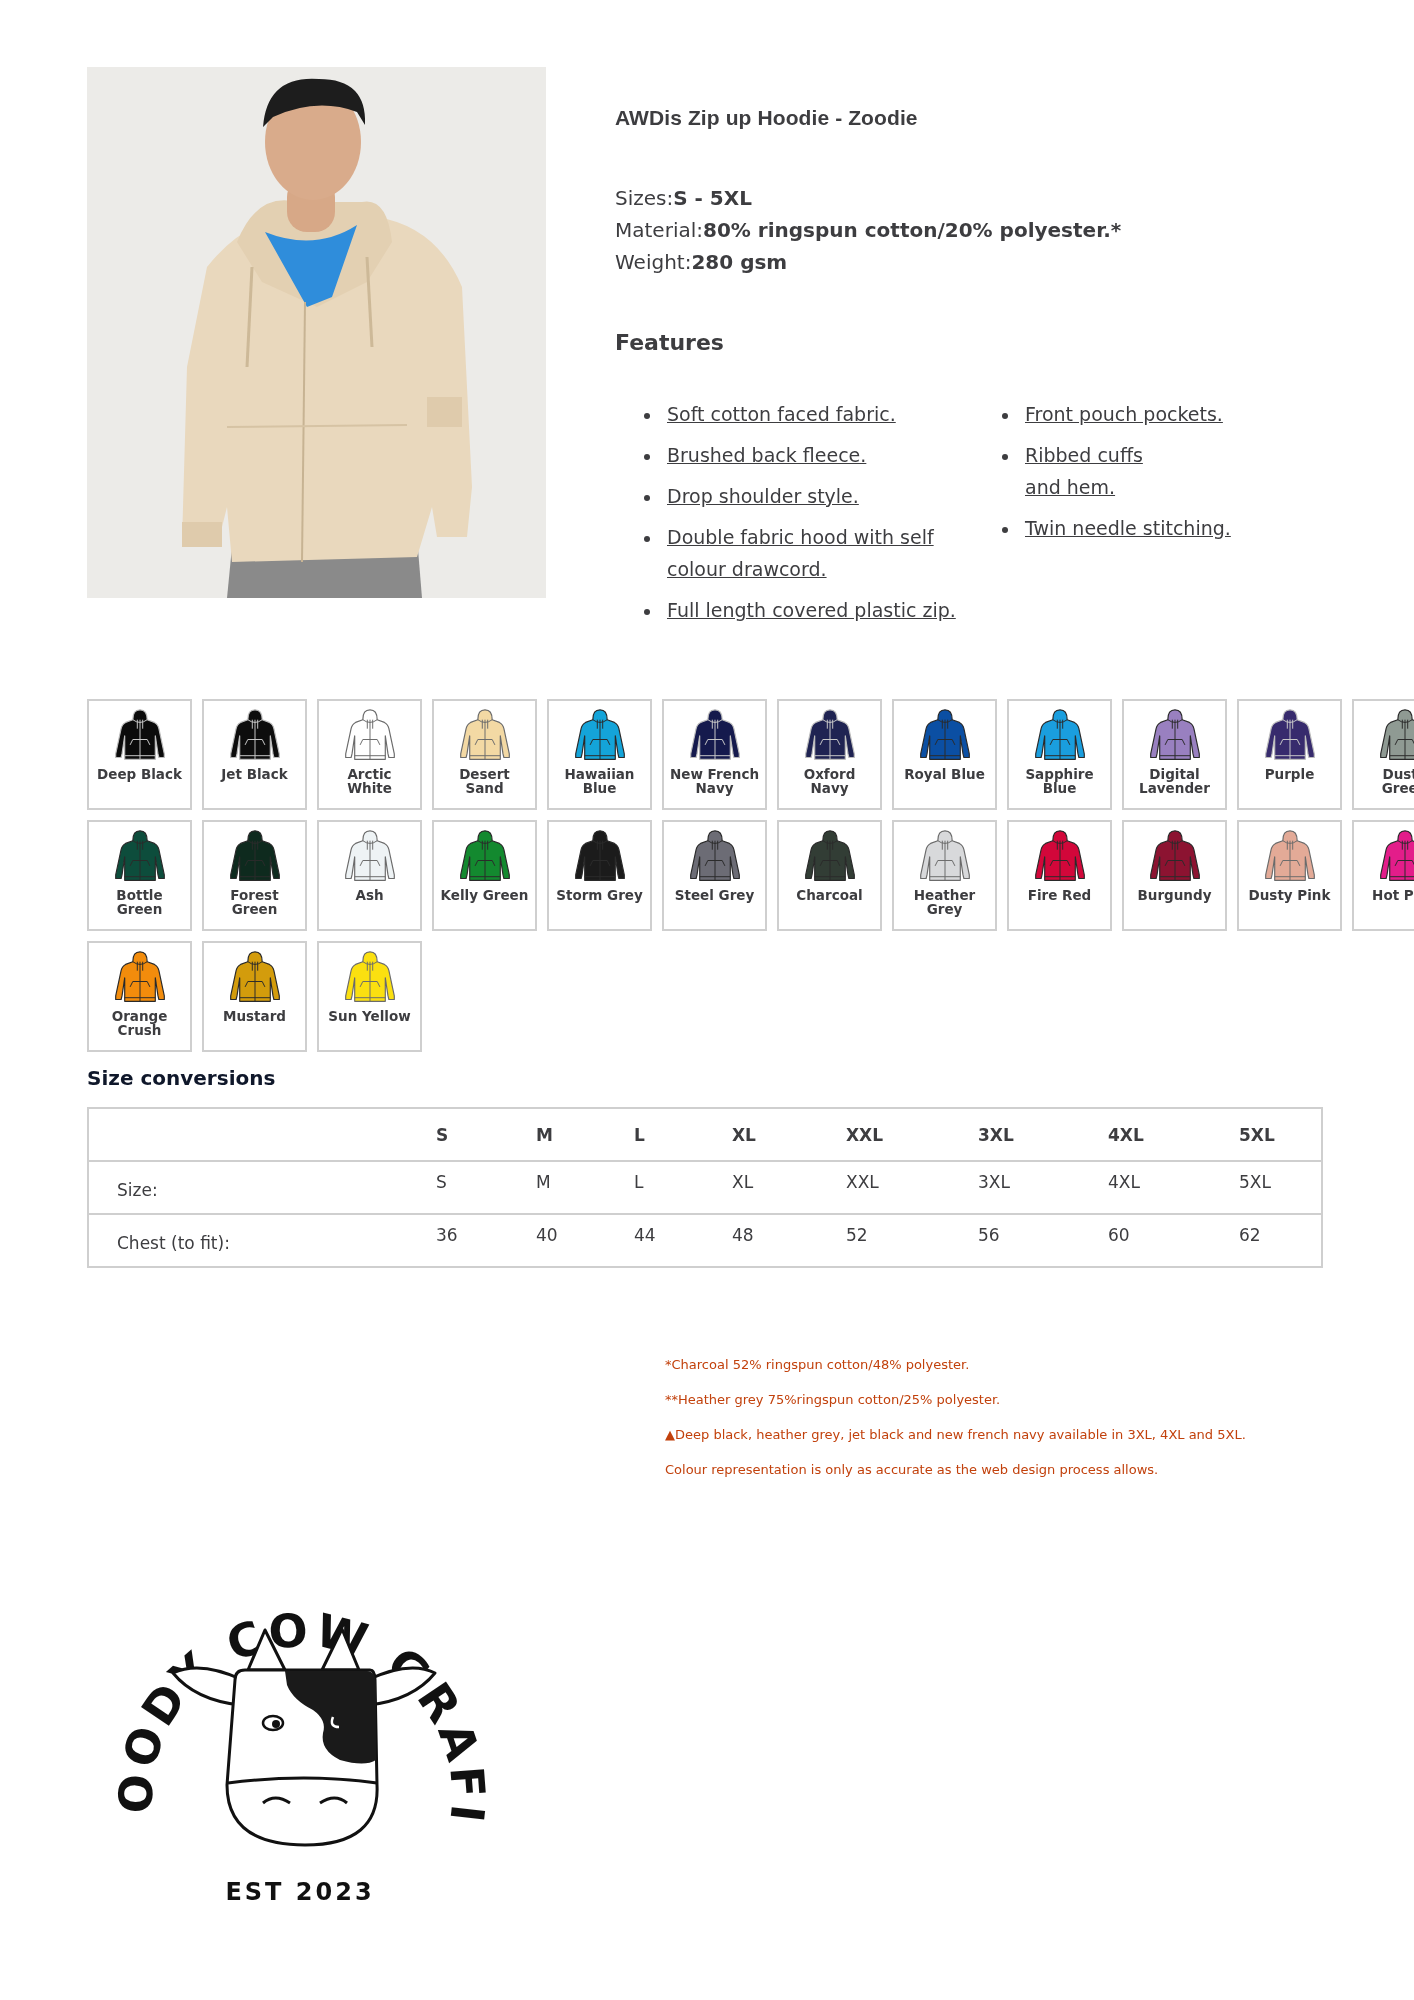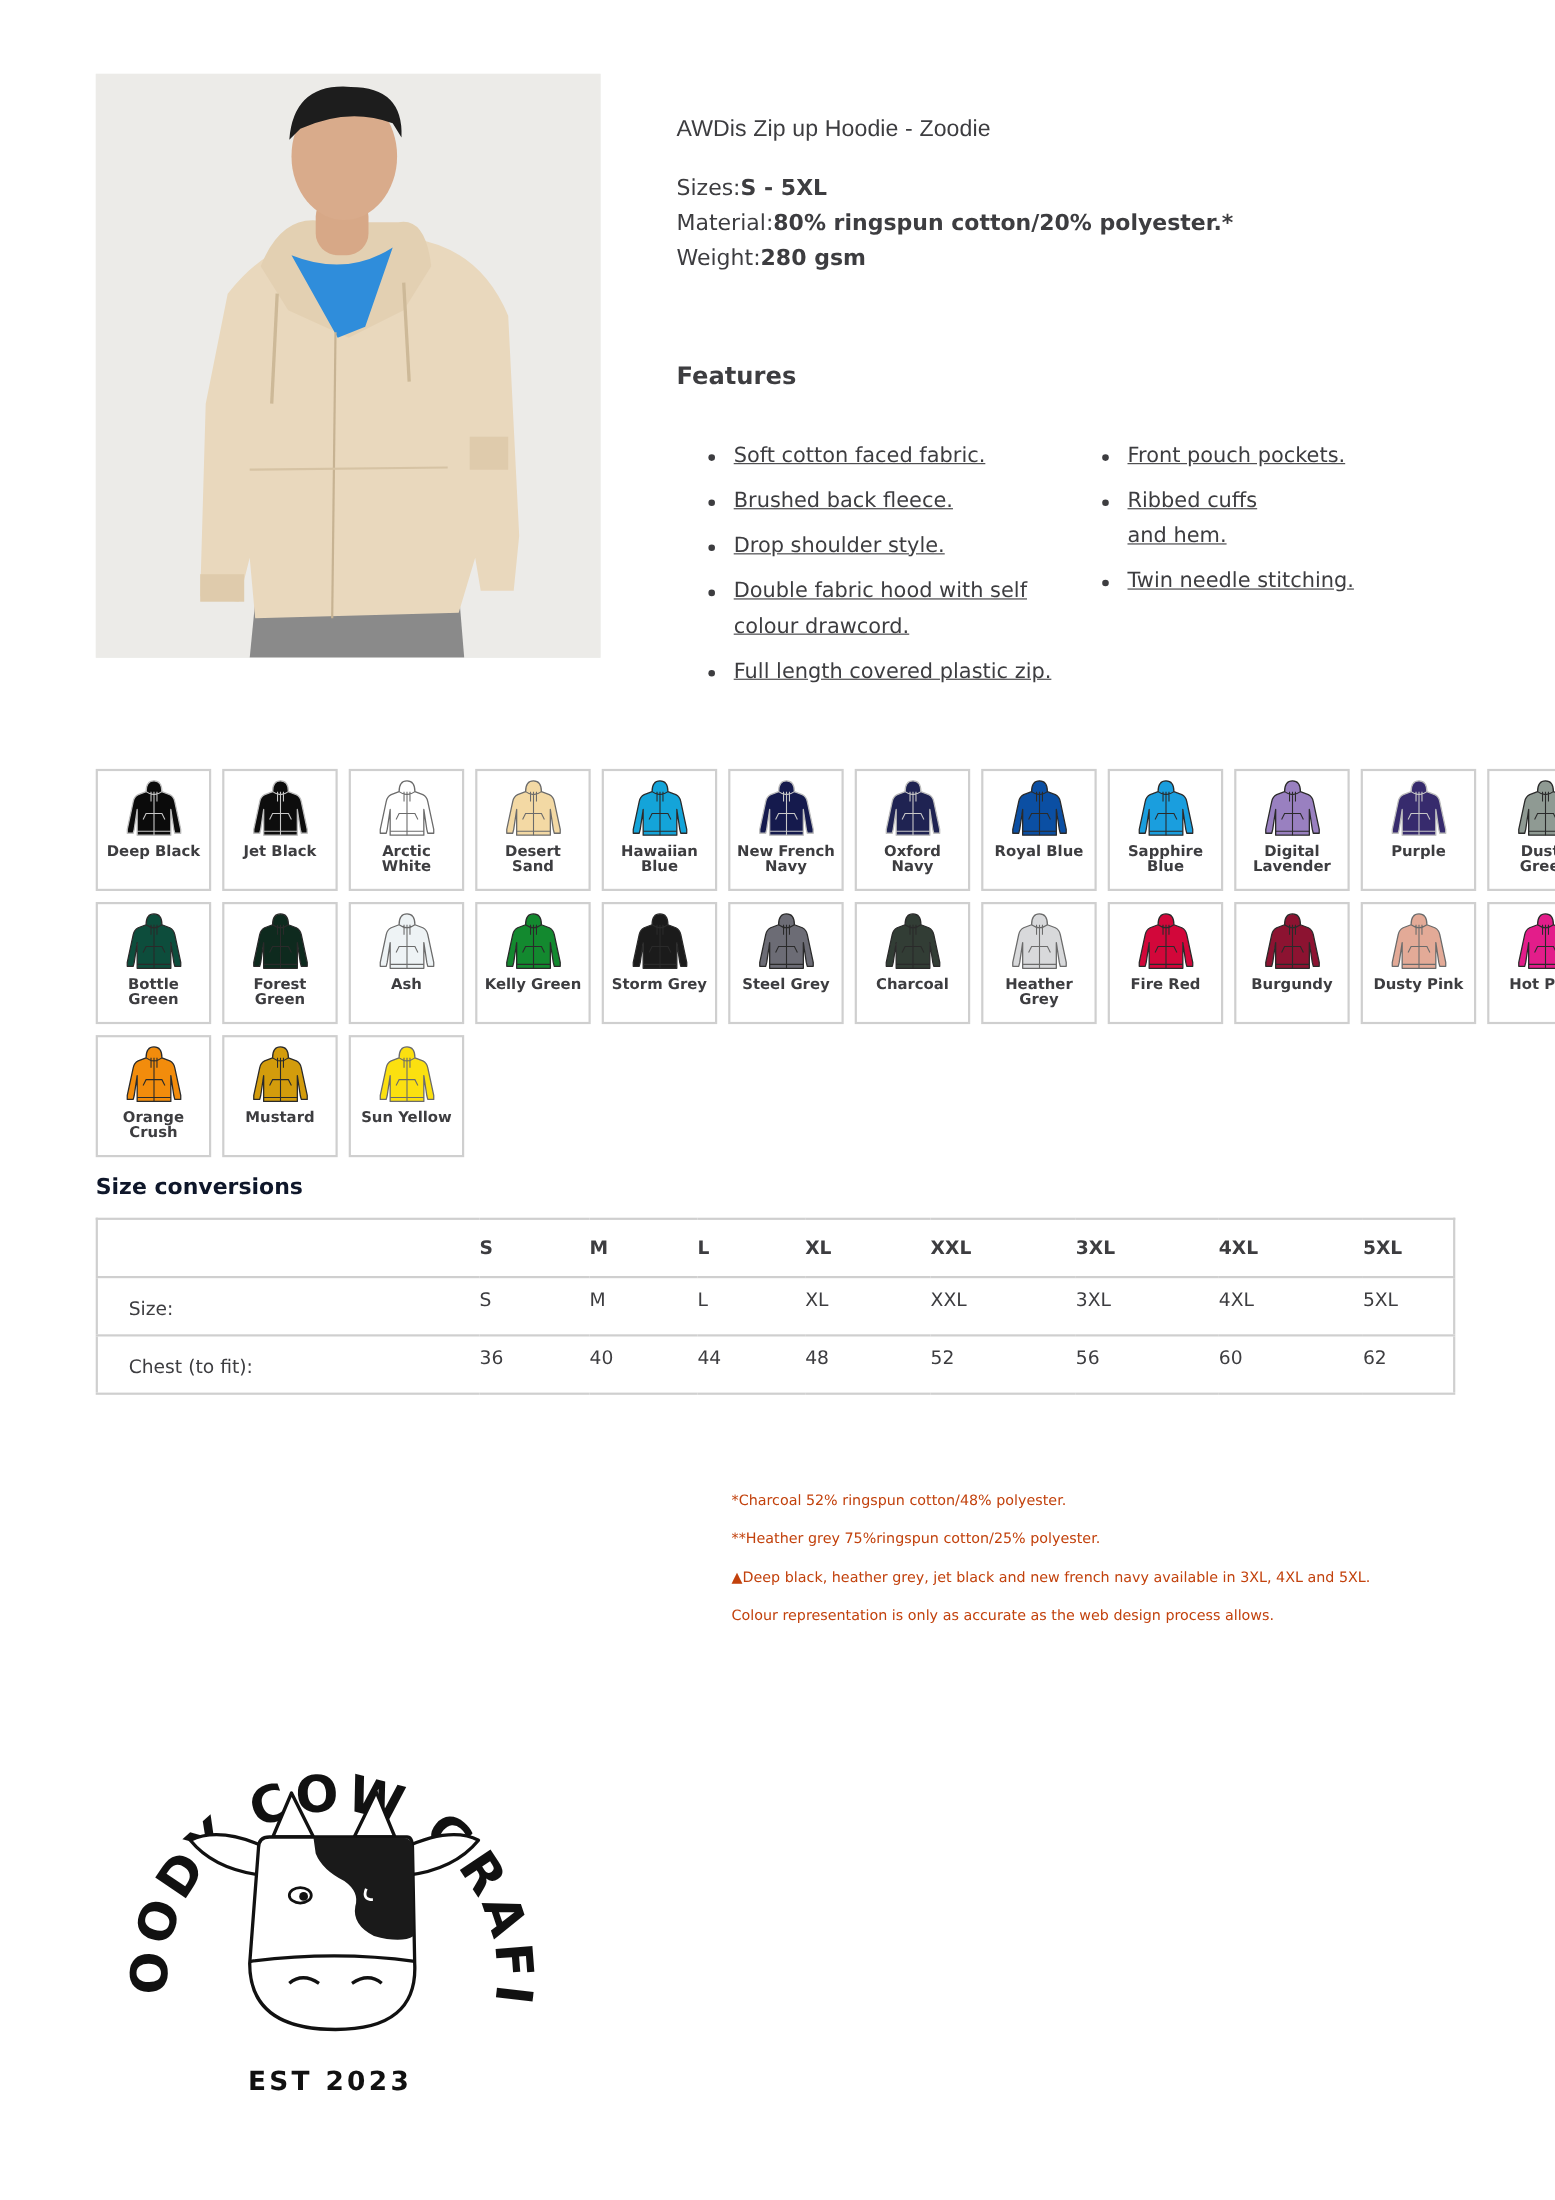--- a/index.html
+++ b/index.html
@@ -5,22 +5,22 @@
   * { box-sizing: border-box; margin: 0; padding: 0; }
   html, body { width: 1414px; height: 2000px; background: #ffffff; }
   body { position: relative; font-family: "Liberation Sans", sans-serif; color: #3a3a3c; overflow: hidden; }
 
   
   .photo { position: absolute; left: 87px; top: 67px; width: 459px; height: 531px; background: #ecebe8; overflow: hidden; }
   .photo svg { display: block; width: 100%; height: 100%; }
 
   
   .info { position: absolute; left: 615px; top: 106px; width: 700px; }
-  .title { font-size: 21px; font-weight: normal; color: #3d3d40; letter-spacing: 0.1px; }
-  .specs { margin-top: 24px; font-family: "DejaVu Sans", sans-serif; font-size: 20px; line-height: 32px; color: #3d3d40; }
+  .title { font-size: 21px; font-weight: bold; color: #3d3d40; letter-spacing: 0.1px; }
+  .specs { margin-top: 52px; font-family: "DejaVu Sans", sans-serif; font-size: 20px; line-height: 32px; color: #3d3d40; }
   .specs b { font-weight: bold; }
   .features-title { position: absolute; left: 615px; top: 330px; font-family: "DejaVu Sans", sans-serif; font-size: 22px; font-weight: bold; color: #3d3d40; }
   .feat-col { position: absolute; top: 398px; list-style: none; font-family: "DejaVu Sans", sans-serif; font-size: 19px; color: #3d3d40; text-decoration: underline; }
   .feat-col li { position: relative; padding-left: 26px; line-height: 32px; margin-bottom: 9px; }
   .feat-col li::before { content: ""; position: absolute; left: 3px; top: 15px; width: 6px; height: 6px; border-radius: 50%; background: #3d3d40; }
   .feat-left { left: 641px; width: 330px; }
   .feat-right { left: 999px; width: 250px; }
 
   
   .swatches { position: absolute; left: 87px; top: 699px; width: 1408px; display: grid; grid-template-columns: repeat(12, 103px); grid-auto-rows: 109px; gap: 12px; }

